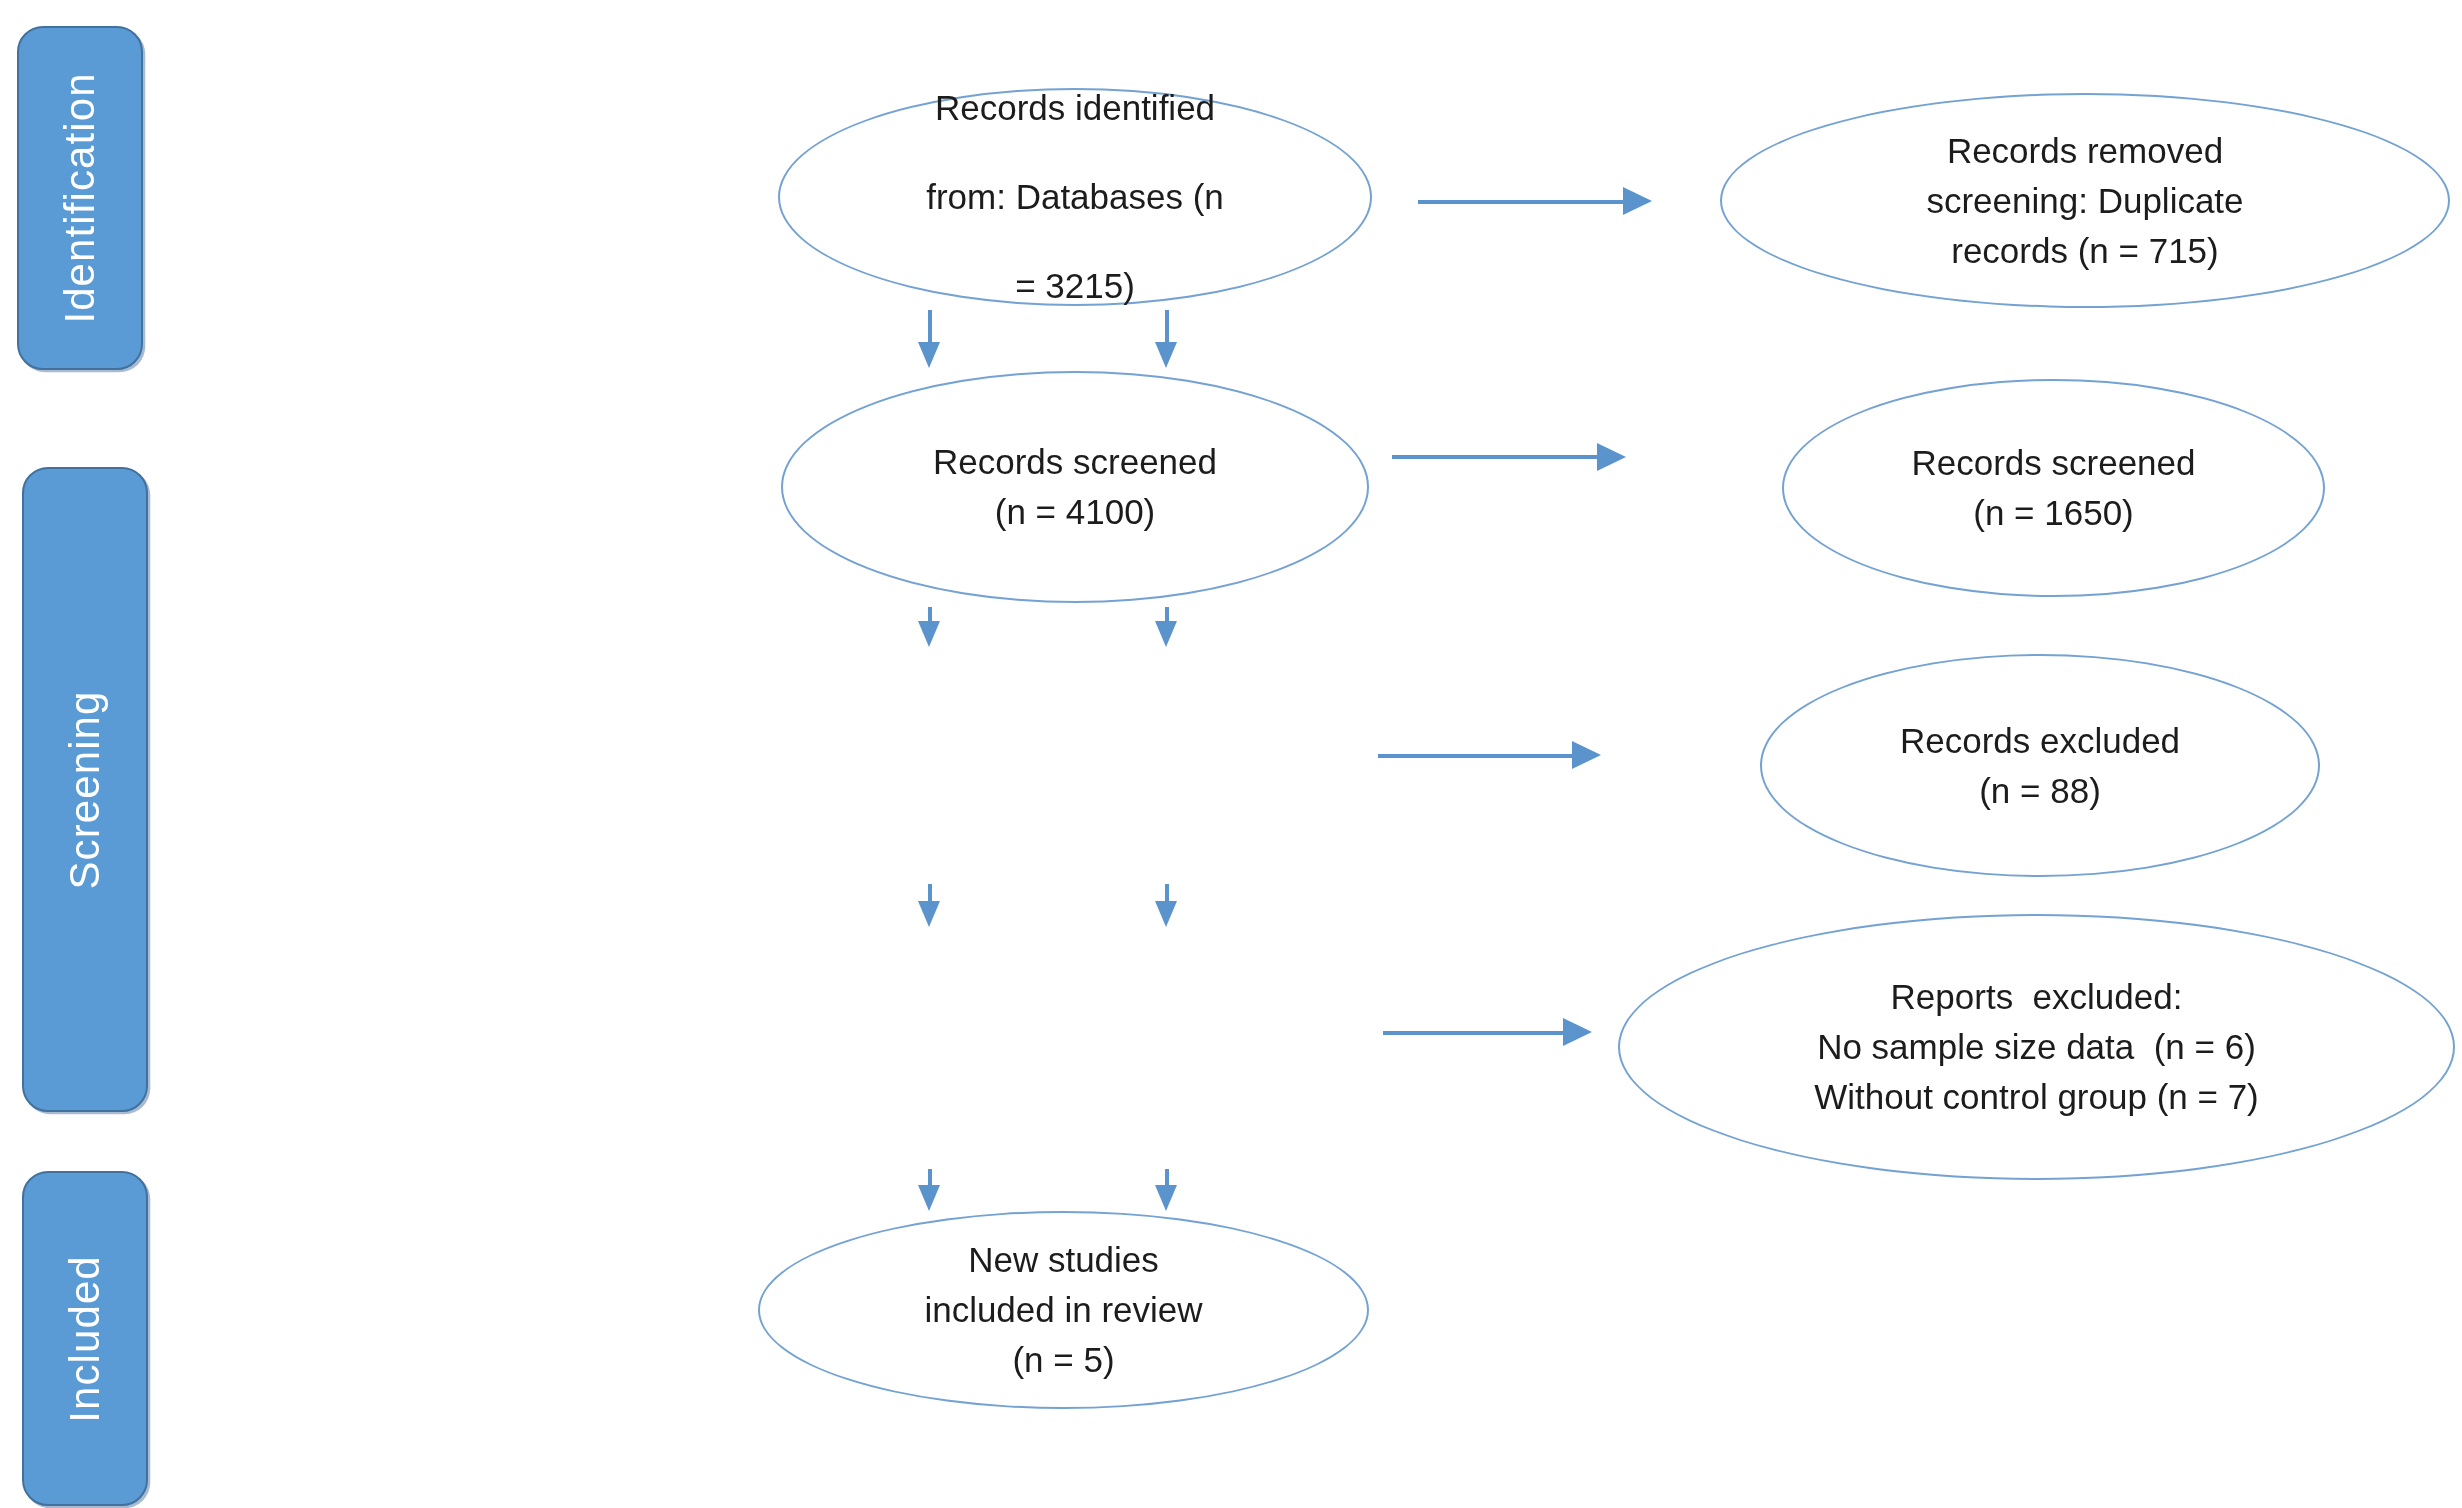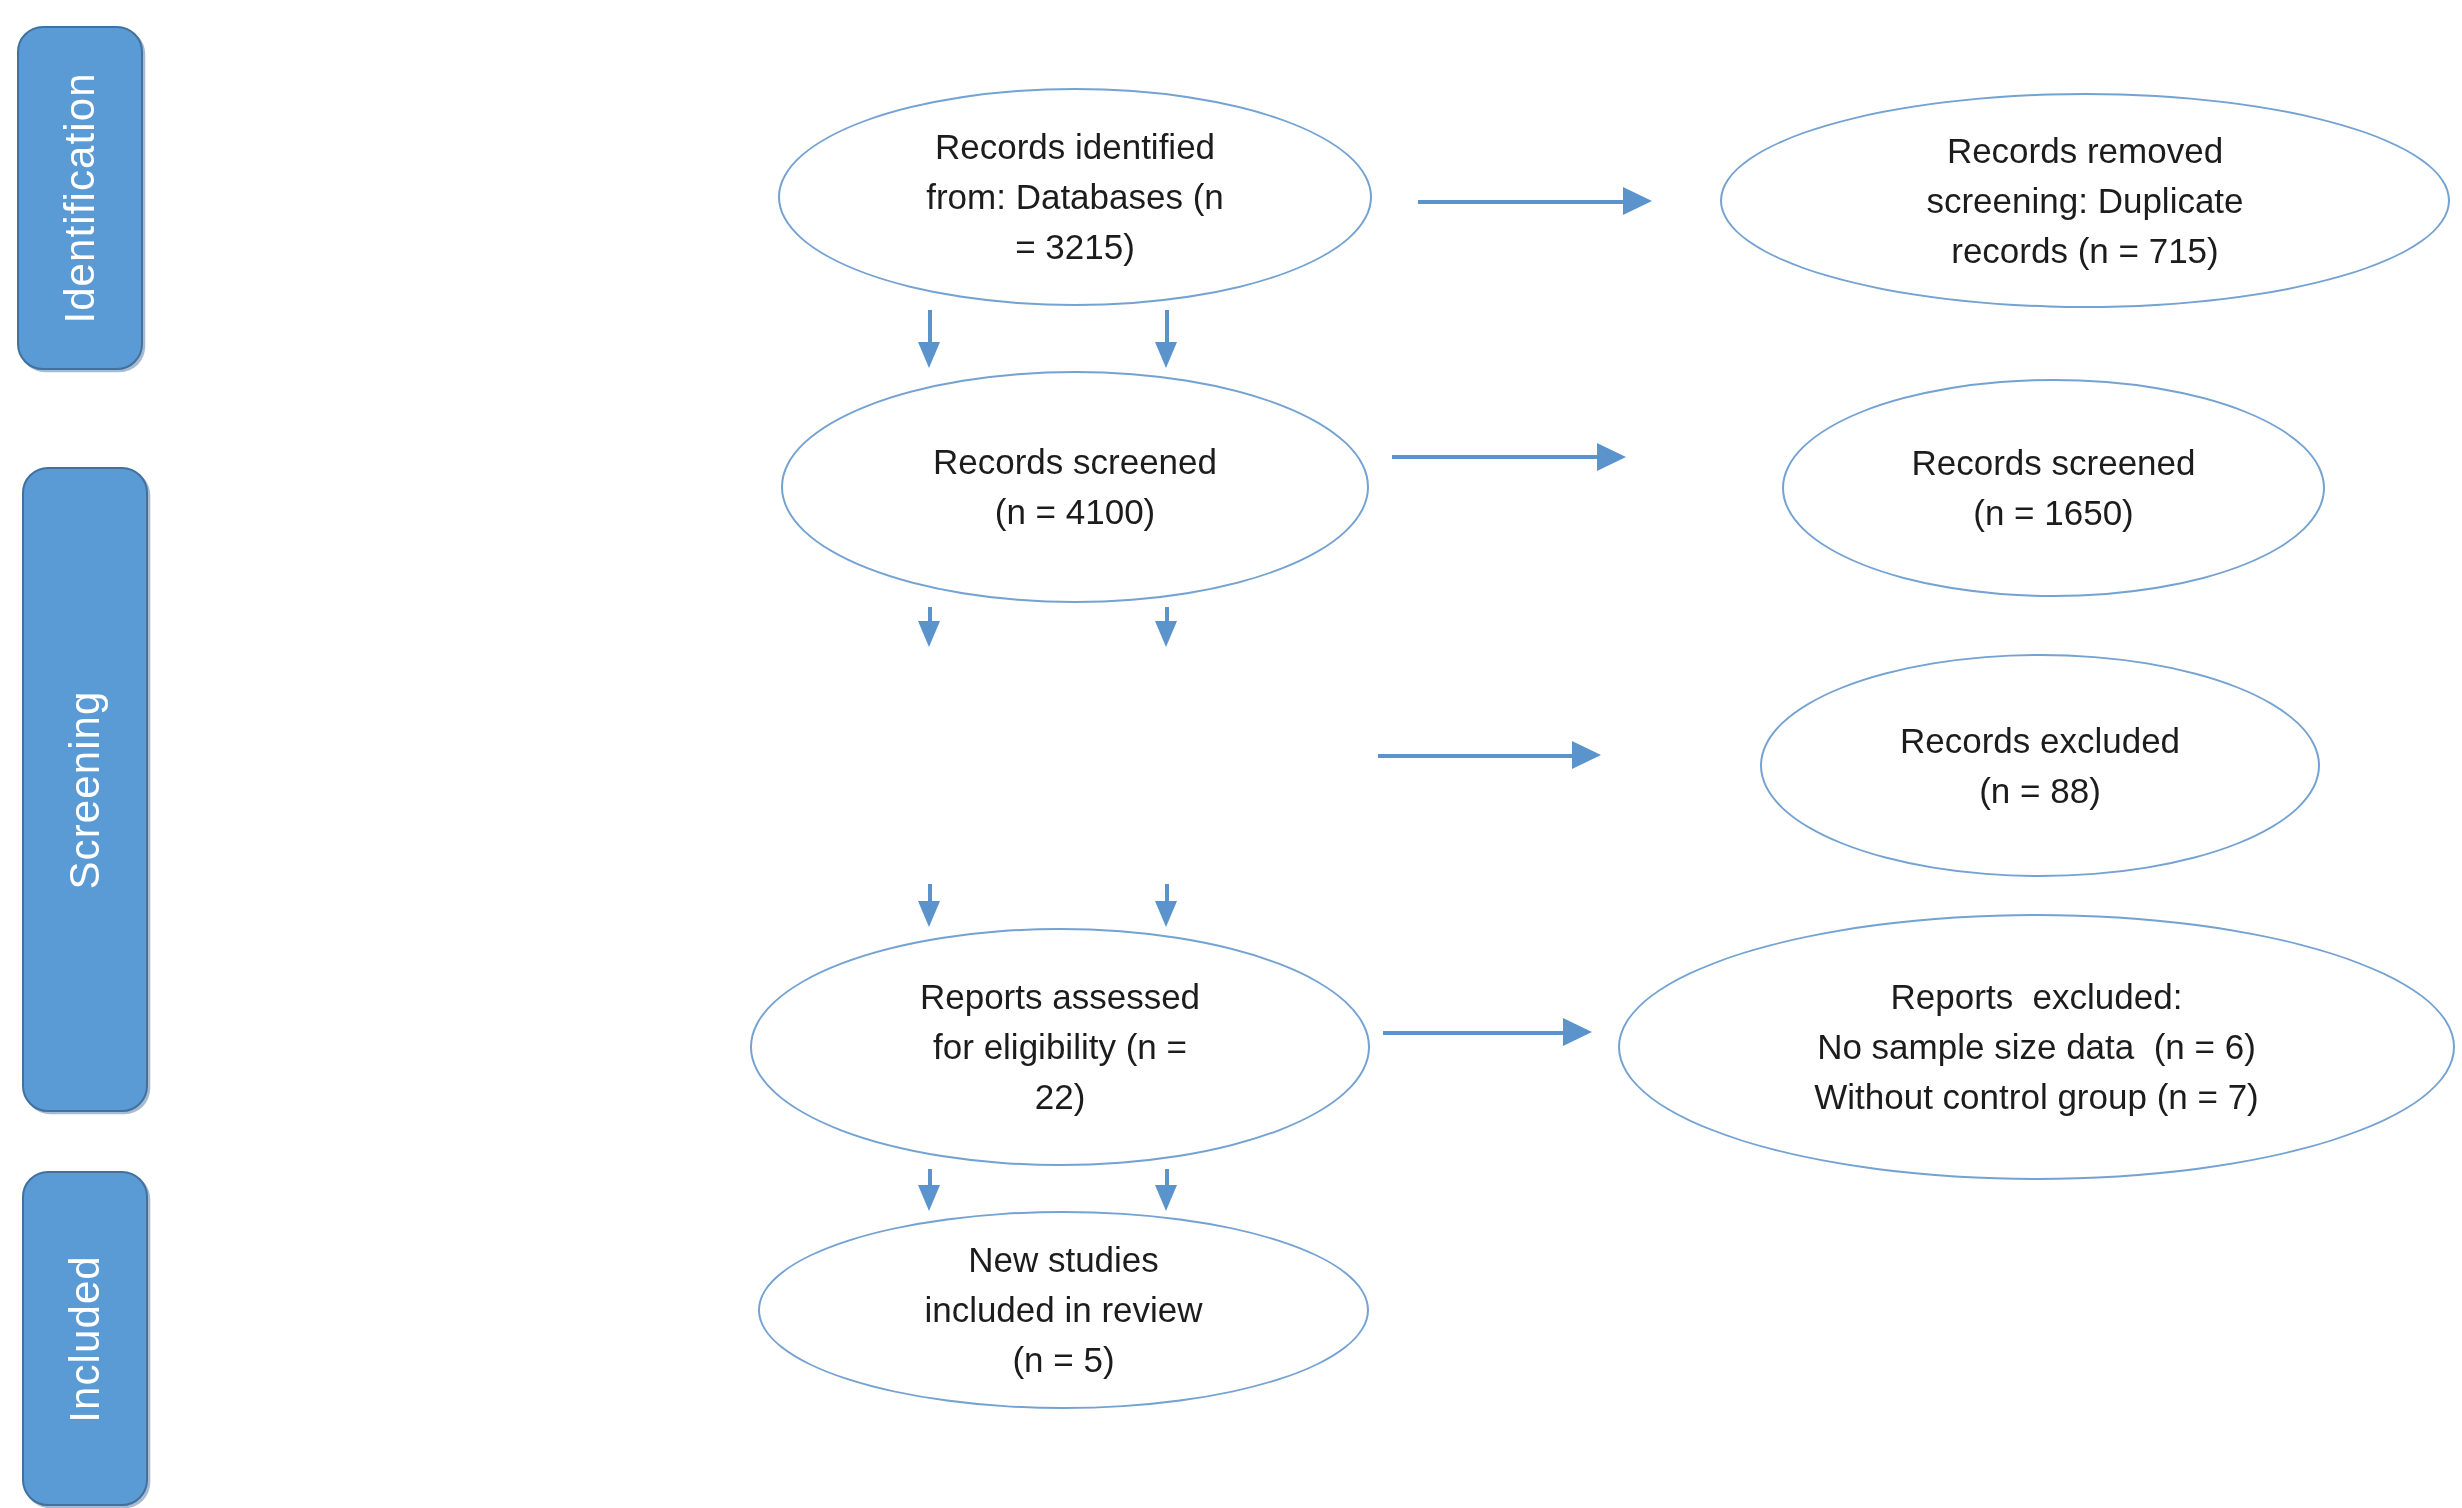--- a/index.html
+++ b/index.html
@@ -90,37 +90,32 @@
   <div class="stage-box" style="left:17px; top:25.5px; width:126px; height:344px;">
     <span class="stage-label">Identification</span>
   </div>
   <div class="stage-box" style="left:21.5px; top:467px; width:126px; height:645px;">
     <span class="stage-label">Screening</span>
   </div>
   <div class="stage-box" style="left:21.5px; top:1171px; width:126px; height:335px;">
     <span class="stage-label">Included</span>
   </div>
 
-  <div class="node" style="left:778px; top:88px; width:594px; height:218px;">
+  <div class="node" style="left:778px; top:88px; width:594px; height:218px;gap:39px;">
     <div class="line">Records identified</div>
     <div class="line">from: Databases (n</div>
     <div class="line">= 3215)</div>
   </div>
 
   <div class="node" style="left:781px; top:371px; width:588px; height:232px;">
     <div class="line">Records screened</div>
     <div class="line">(n = 4100)</div>
   </div>
 
 
-  <div class="node" style="left:750px; top:928px; width:620px; height:238px;">
-    <div class="line">Reports assessed</div>
-    <div class="line">for eligibility (n =</div>
-    <div class="line">22)</div>
-  </div>
 
   <div class="node" style="left:758px; top:1211px; width:611px; height:198px;">
     <div class="line">New studies</div>
     <div class="line">included in review</div>
     <div class="line">(n = 5)</div>
   </div>
 
   <div class="node" style="left:1720px; top:93px; width:730px; height:215px;">
     <div class="line">Records removed</div>
     <div class="line">screening: Duplicate</div>

